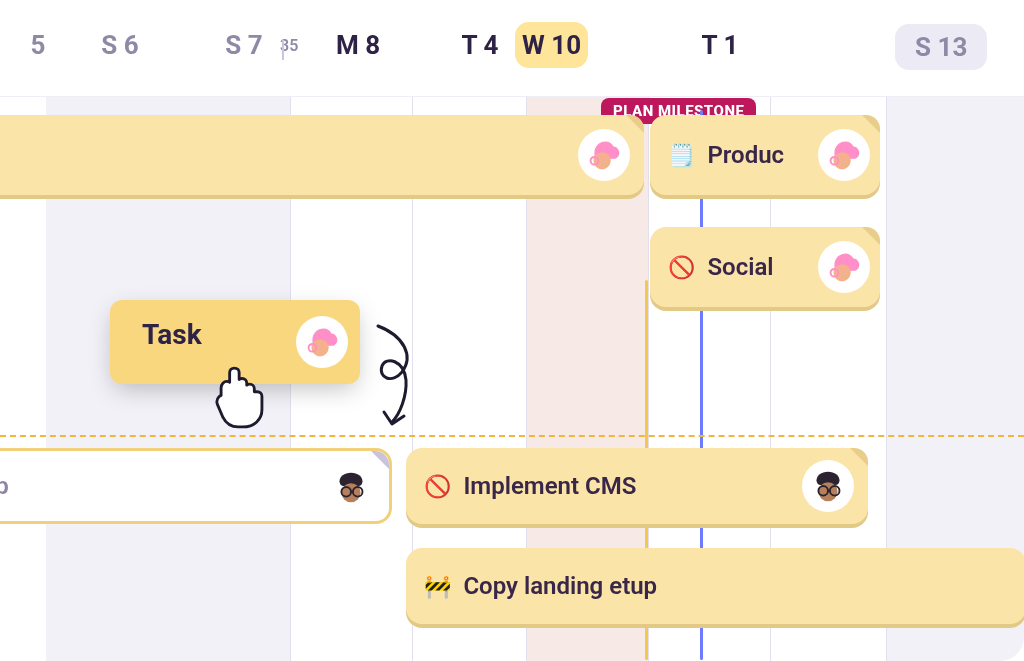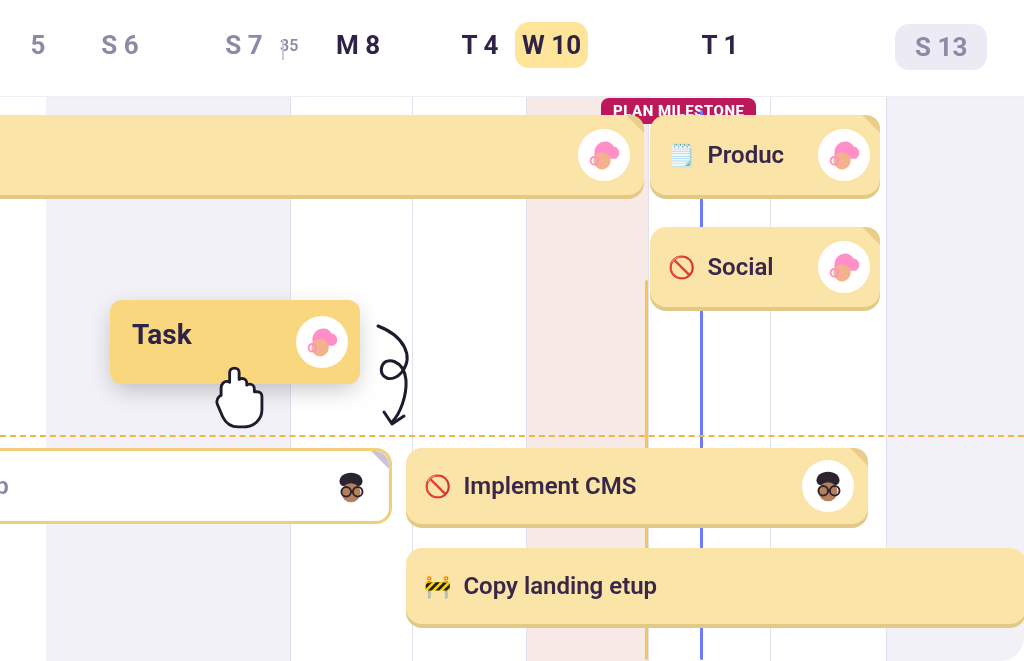--- a/index.html
+++ b/index.html
@@ -38,21 +38,21 @@
   .bar .corner { position: absolute; top: 0; right: 0; width: 0; height: 0; border-style: solid; border-width: 0 18px 18px 0; border-color: transparent #e9cd8a transparent transparent; border-top-right-radius: 14px; }
   .bar .corner.gray { border-color: transparent #c9c4db transparent transparent; }
   .bar .label-row { display: flex; align-items: center; gap: 12px; }
   .bar .emoji { font-size: 22px; }
 
   
   .avatar { width: 52px; height: 52px; border-radius: 50%; background: #fff; display: flex; align-items: center; justify-content: center; position: absolute; }
   .avatar svg { width: 46px; height: 46px; }
 
   
-  .drag-card { position: absolute; background: #f9d77e; border-radius: 12px; padding: 18px 22px; font-size: 28px; font-weight: 700; color: #2e2346; box-shadow: 0 8px 24px -4px rgba(0,0,0,.25); }
+  .drag-card { position: absolute; background: #f9d77e; border-radius: 12px; padding: 18px 32px; font-size: 28px; font-weight: 700; color: #2e2346; box-shadow: 0 8px 24px -4px rgba(0,0,0,.25); }
   .drag-card .avatar { position: absolute; right: 12px; top: 50%; transform: translateY(-50%); }
 
   
   .cursor { position: absolute; width: 76px; height: 80px; }
 
   
   .doodle { position: absolute; }
 
   
   .pill { position: absolute; background: #eceaf5; border-radius: 14px; padding: 8px 20px; color: #8e8aa6; font-size: 26px; font-weight: 700; }

